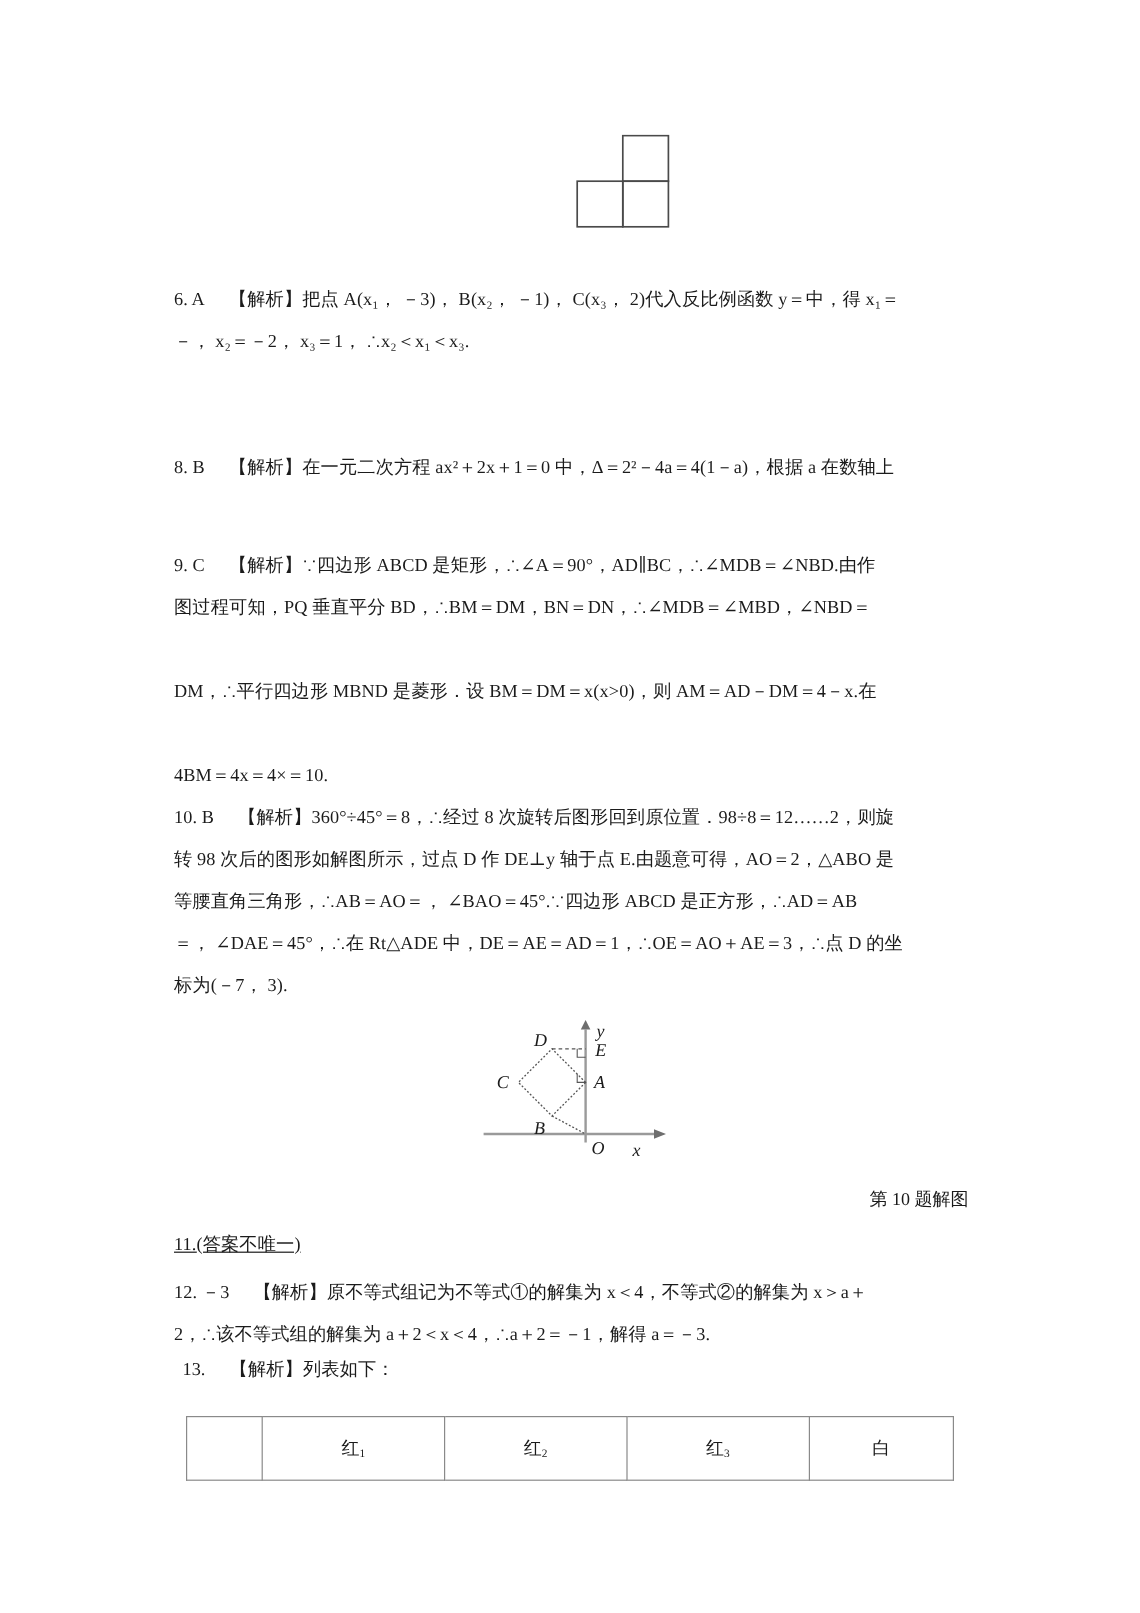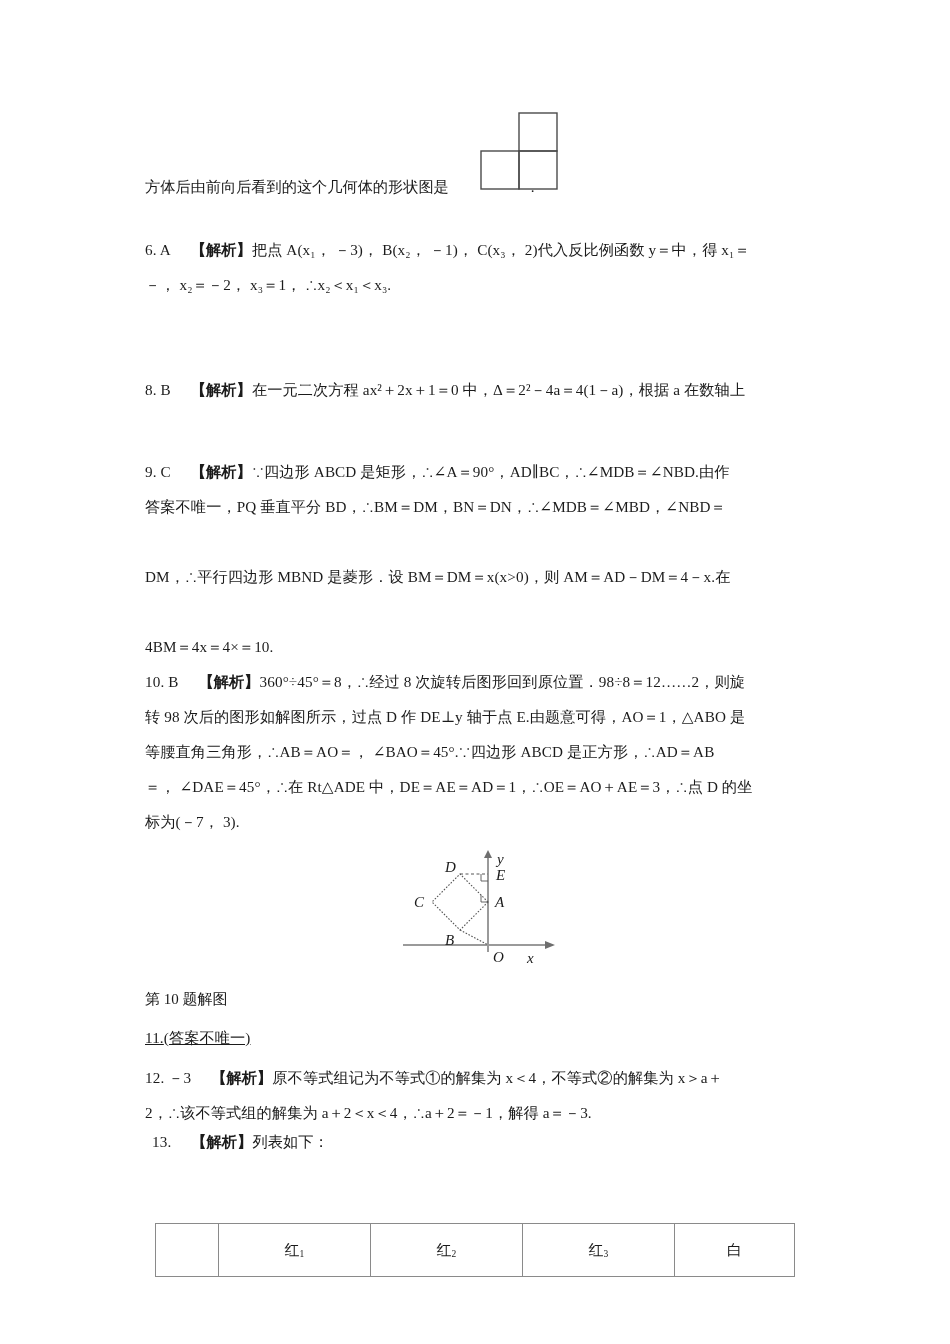--- a/index.html
+++ b/index.html
@@ -14,21 +14,21 @@
 
   
   .para{
     font-size:15.2px;
     line-height:35px;
     text-align:justify;
     letter-spacing:0.1px;
     color:#1b1b1b;
   }
   .para .num{ }
-  .bk{font-weight:bold;}
+  .bk{font-weight:normal;}
   sub{font-size:9.5px;vertical-align:-2px;}
   .sp2{display:inline-block;width:20px;}
 
   
   .topline{
     position:absolute;left:145px;top:176px;
     font-size:15.2px;line-height:22px;white-space:nowrap;
   }
   .shape-wrap{
     position:absolute;left:480px;top:112px;width:80px;height:80px;
@@ -37,25 +37,25 @@
   
   #p6 {position:absolute;left:145px;top:232px;width:662px;}
   #p7 {position:absolute;left:145px;top:302px;width:662px;}
   #p8 {position:absolute;left:145px;top:372px;width:662px;}
   #p9 {position:absolute;left:145px;top:454px;width:662px;}
   #p10{position:absolute;left:145px;top:664px;width:662px;}
   #fig{position:absolute;left:145px;top:850px;width:662px;height:165px;}
   #p11{position:absolute;left:145px;top:1026px;width:662px;text-decoration:underline;}
   #p12{position:absolute;left:145px;top:1060px;width:662px;}
   #p13{position:absolute;left:152px;top:1130px;width:662px;}
-  #tbl{position:absolute;left:155px;top:1223px;width:640px;}
+  #tbl{position:absolute;left:155px;top:1180px;width:640px;}
 
   .figcap{
     position:absolute;left:0;top:140px;width:662px;
-    text-align:left;font-size:15px;
+    text-align:right;font-size:15px;
   }
 
   
   table.t13{
     border-collapse:collapse;width:640px;
   }
   table.t13 td{
     border:1px solid #8a8a8a;
     height:50px;
     text-align:center;
@@ -72,46 +72,43 @@
 <div class="page">
 
   <div class="shape-wrap">
     <svg width="80" height="80" viewBox="0 0 80 80">
       <rect x="39" y="1" width="38" height="38" fill="none" stroke="#4a4a4a" stroke-width="1.4"></rect>
       <rect x="1" y="39" width="38" height="38" fill="none" stroke="#4a4a4a" stroke-width="1.4"></rect>
       <rect x="39" y="39" width="38" height="38" fill="none" stroke="#4a4a4a" stroke-width="1.4"></rect>
     </svg>
   </div>
 
-  <div class="topline">
-    <span>方体后由前向后看到的这个几何体的形状图是</span><span class="sp2" style="width:82px"></span><span>.</span>
-  </div>
 
   <div class="para" id="p6">
     <span class="num">6. A</span><span class="sp2"></span><span class="bk">【解析】</span><span>把点 A(x₁， －3)， B(x₂， －1)， C(x₃， 2)代入反比例函数 y＝中，得 x₁＝</span><br>
     <span>－， x₂＝－2， x₃＝1， ∴x₂＜x₁＜x₃.</span>
   </div>
 
 
   <div class="para" id="p8">
     <span class="num">8. B</span><span class="sp2"></span><span class="bk">【解析】</span><span>在一元二次方程 ax²＋2x＋1＝0 中，Δ＝2²－4a＝4(1－a)，根据 a 在数轴上</span><br>
   </div>
 
   <div class="para" id="p9">
     <span class="num">9. C</span><span class="sp2"></span><span class="bk">【解析】</span><span>∵四边形 ABCD 是矩形，∴∠A＝90°，AD∥BC，∴∠MDB＝∠NBD.由作</span><br>
-    <span>答案不唯一，PQ 垂直平分 BD，∴BM＝DM，BN＝DN，∴∠MDB＝∠MBD，∠NBD＝</span><br>
+    <span>图过程可知，PQ 垂直平分 BD，∴BM＝DM，BN＝DN，∴∠MDB＝∠MBD，∠NBD＝</span><br>
     <br>
     <span>DM，∴平行四边形 MBND 是菱形．设 BM＝DM＝x(x&gt;0)，则 AM＝AD－DM＝4－x.在</span><br>
     <br>
     <span>4BM＝4x＝4×＝10.</span>
   </div>
 
   <div class="para" id="p10">
     <span class="num">10. B</span><span class="sp2"></span><span class="bk">【解析】</span><span>360°÷45°＝8，∴经过 8 次旋转后图形回到原位置．98÷8＝12……2，则旋</span><br>
-    <span>转 98 次后的图形如解图所示，过点 D 作 DE⊥y 轴于点 E.由题意可得，AO＝1，△ABO 是</span><br>
+    <span>转 98 次后的图形如解图所示，过点 D 作 DE⊥y 轴于点 E.由题意可得，AO＝2，△ABO 是</span><br>
     <span>等腰直角三角形，∴AB＝AO＝， ∠BAO＝45°.∵四边形 ABCD 是正方形，∴AD＝AB</span><br>
     <span>＝， ∠DAE＝45°，∴在 Rt△ADE 中，DE＝AE＝AD＝1，∴OE＝AO＋AE＝3，∴点 D 的坐</span><br>
     <span>标为(－7， 3).</span>
   </div>
 
   <div id="fig">
     <svg width="662" height="130" viewBox="0 0 662 130">
 
       <line x1="258" y1="95" x2="400" y2="95" stroke="#9a9a9a" stroke-width="2"></line>
       <polygon points="400,91 410,95 400,99" fill="#6e6e6e"></polygon>

